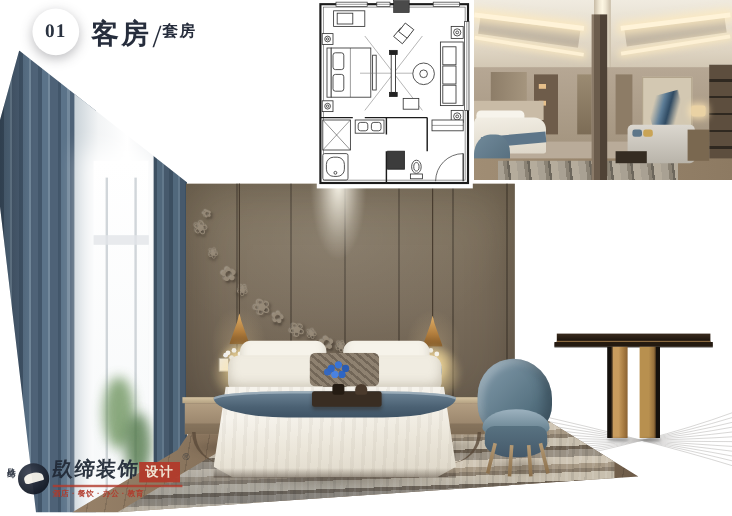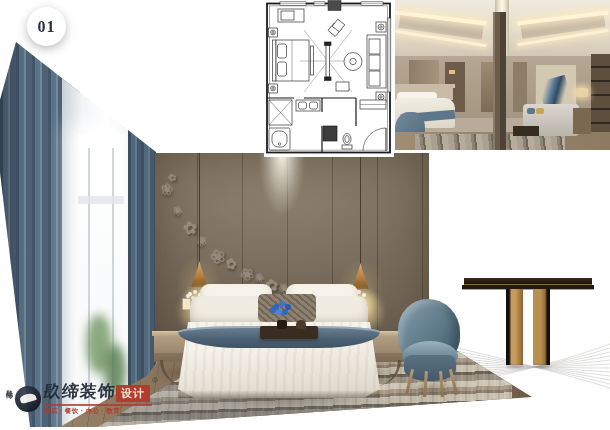--- a/index.html
+++ b/index.html
@@ -375,20 +375,23 @@
     <div class="ph" style="left:141px;top:108px;width:8px;height:6px;background:#c9a456;border-radius:2px;"></div>
     <div class="ph" style="left:118px;top:126px;width:26px;height:10px;background:#352c22;"></div>
     <div class="ph" style="left:178px;top:108px;width:18px;height:26px;background:#7a6850;"></div>
     <div class="ph" style="left:181px;top:88px;width:12px;height:9px;background:#ead2a4;box-shadow:0 0 6px 2px rgba(255,230,180,.8);border-radius:2px;"></div>
     <div class="ph" style="left:98px;top:12px;width:13px;height:138px;background:linear-gradient(90deg,#8a7a68 0 2px,#6b5c4c 2px 7px,#4f4236 7px 13px);"></div>
   </div>
 
   <div class="abs circle">
     <span>01</span>
   </div>
+  <div class="abs title">
+    <span class="big">客房</span><span class="slash">/</span><span class="small">套房</span>
+  </div>
 
   <div class="abs wm">
     <div class="wm-side">镹缔</div>
     <div class="wm-circle"></div>
     <div class="wm-bird"></div>
     <div class="wm-brand">镹缔装饰</div>
     <div class="wm-box">设计</div>
     <div class="wm-reg">®</div>
     <div class="wm-line"></div>
     <div class="wm-tag">酒店 · 餐饮 · 办公 · 教育</div>

